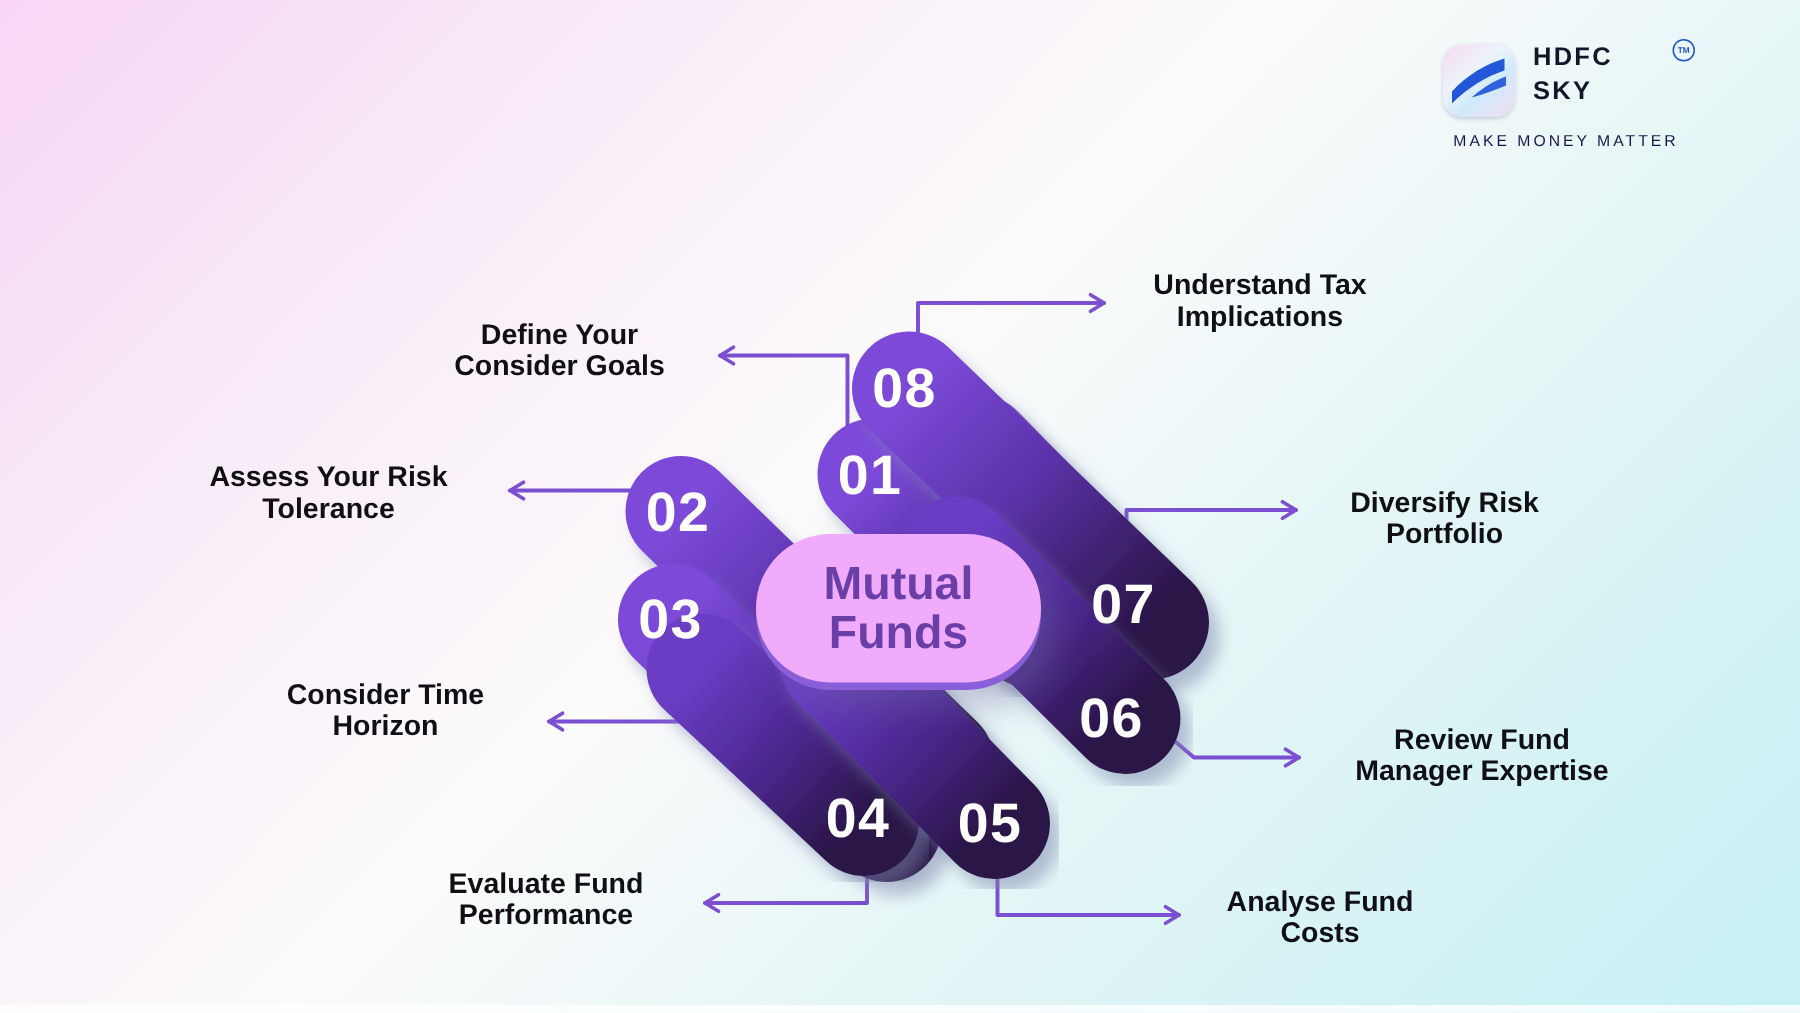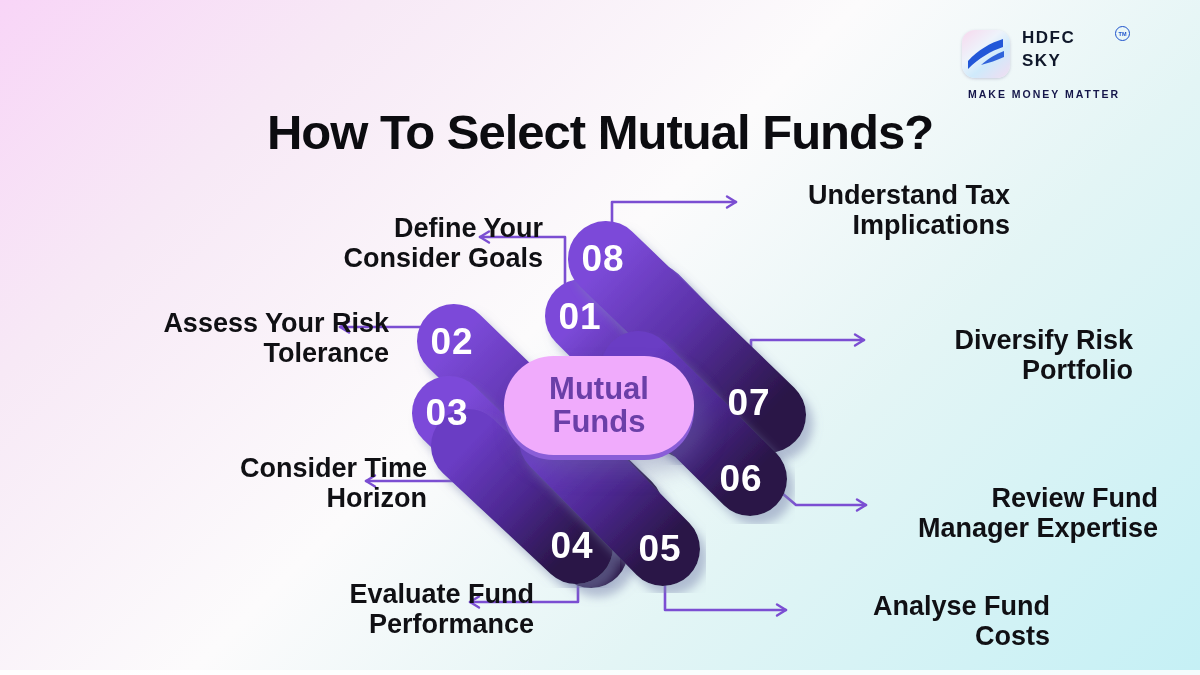--- a/index.html
+++ b/index.html
@@ -23,49 +23,48 @@
   .logo-icon svg{position:absolute;inset:0;}
   .logo-text{position:absolute;left:64px;top:0;color:#0f172a;font-weight:bold;
     font-size:17px;line-height:23px;letter-spacing:1.5px;}
   .tm{
     position:absolute;left:157px;top:0;width:13px;height:13px;border:1.2px solid #1c52cc;
     border-radius:50%;color:#1c52cc;font-size:5.5px;font-weight:bold;
     display:flex;align-items:center;justify-content:center;letter-spacing:0;
   }
   .tagline{
     position:absolute;left:0;top:62px;width:172px;text-align:center;
-    font-size:10.5px;font-weight:bold;letter-spacing:2px;color:#15164a;white-space:nowrap;
+    font-size:10.5px;font-weight:normal;letter-spacing:2px;color:#15164a;white-space:nowrap;
   }
   
   svg.diagram{position:absolute;left:0;top:0;width:1200px;height:675px;}
   .num{
     font-family:"Liberation Sans","DejaVu Sans",sans-serif;
     font-size:37px;font-weight:bold;fill:#ffffff;letter-spacing:1px;
   }
   .pill{
     position:absolute;left:504px;top:356px;width:190px;height:99px;border-radius:50px;
     background:#f0abfc;z-index:5;display:flex;align-items:center;justify-content:center;
     box-shadow:0 5px 0 #8a5ed8, 12px 16px 22px rgba(105,105,155,.38);
   }
   .pill-text{
     font-size:31px;font-weight:bold;color:#6b3fa8;text-align:center;
     line-height:1.05;white-space:pre-line;
   }
   .step-label{
-    position:absolute;transform:translateX(-50%);width:340px;text-align:right;
-    font-size:27px;font-weight:bold;line-height:1.1;color:#101014;white-space:pre-line;z-index:4;
+    position:absolute;transform:translateX(-50%);width:340px;text-align:center;
+    font-size:19px;font-weight:bold;line-height:1.1;color:#101014;white-space:pre-line;z-index:4;
   }
   .bottom-strip{position:absolute;left:0;right:0;bottom:0;height:5px;background:rgba(255,255,255,.8);}
 </style>
 </head>
 <body>
 
 <div class="stage">
 
-  <h1 class="title">How To Select Mutual Funds?</h1>
 
   <div class="logo">
     <div class="logo-icon">
       <svg viewBox="0 0 48 48">
         <path d="M41 9 C28 13 16 20 6 31 L6 39 C17 28 29 21 41 17 Z" fill="#2257d8"></path>
         <path d="M42 21 C34 24 27 28 19 35 C27 33 35 30 42 27 Z" fill="#2257d8" opacity="0.92"></path>
       </svg>
     </div>
     <div class="logo-text">
       <div>HDFC</div>

